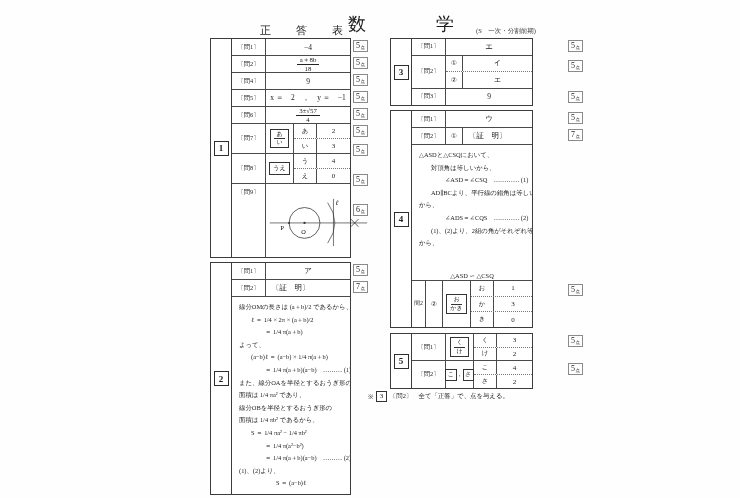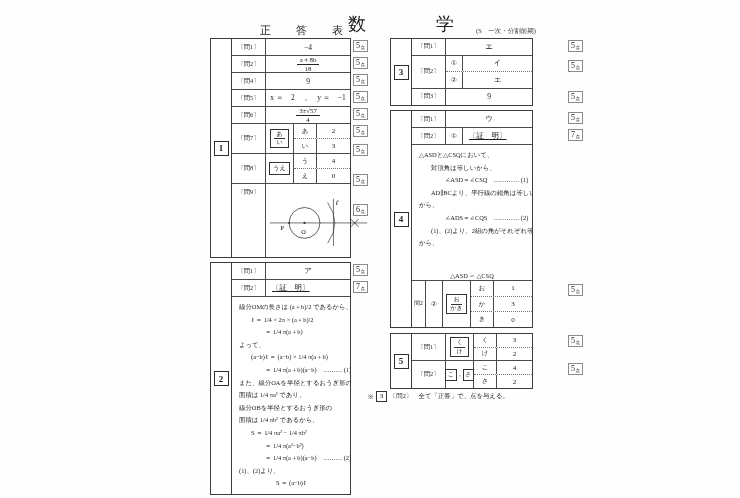--- a/index.html
+++ b/index.html
@@ -13,21 +13,21 @@
 
   
   .tbl{position:absolute;display:flex;border:1px solid #3c3c3c;background:#fff;box-sizing:border-box;}
   .numcol{width:20px;border-right:1px solid #3c3c3c;display:flex;align-items:center;justify-content:center;}
   .secbox{width:13px;height:13px;border:1px solid #2e2e2e;display:flex;align-items:center;justify-content:center;font-size:9px;font-weight:bold;background:#fff;}
   .rows{flex:1;display:flex;flex-direction:column;min-width:0;}
   .row{display:flex;border-bottom:1px solid #4a4a4a;box-sizing:border-box;align-items:stretch;min-height:0;}
   .row:last-child{border-bottom:none;}
   .lbl{width:33px;border-right:1px solid #4a4a4a;display:flex;align-items:center;justify-content:center;font-size:6.3px;flex:none;}
   .val{flex:1;display:flex;align-items:center;justify-content:center;font-size:7.5px;min-width:0;}
-  .val.left{justify-content:flex-start;padding-left:6px;text-decoration:underline;}
+  .val.left{justify-content:flex-start;padding-left:6px;}
 
   
   .frac{display:inline-flex;flex-direction:column;align-items:center;font-size:6.8px;line-height:1.15;}
   .frac .fn{padding:0 3px;border-bottom:0.8px solid #222;}
   .fracbox{display:inline-flex;flex-direction:column;align-items:center;border:1px solid #333;padding:1px 3px;font-size:6px;line-height:1.2;background:#fff;}
   .fracbox .fn{border-bottom:0.8px solid #333;padding:0 2px;}
   .kanabox{border:1px solid #333;font-size:6.3px;padding:1px 3px;background:#fff;}
   .minibox{border:1px solid #333;font-size:6px;padding:0.5px 1.5px;background:#fff;}
 
   

